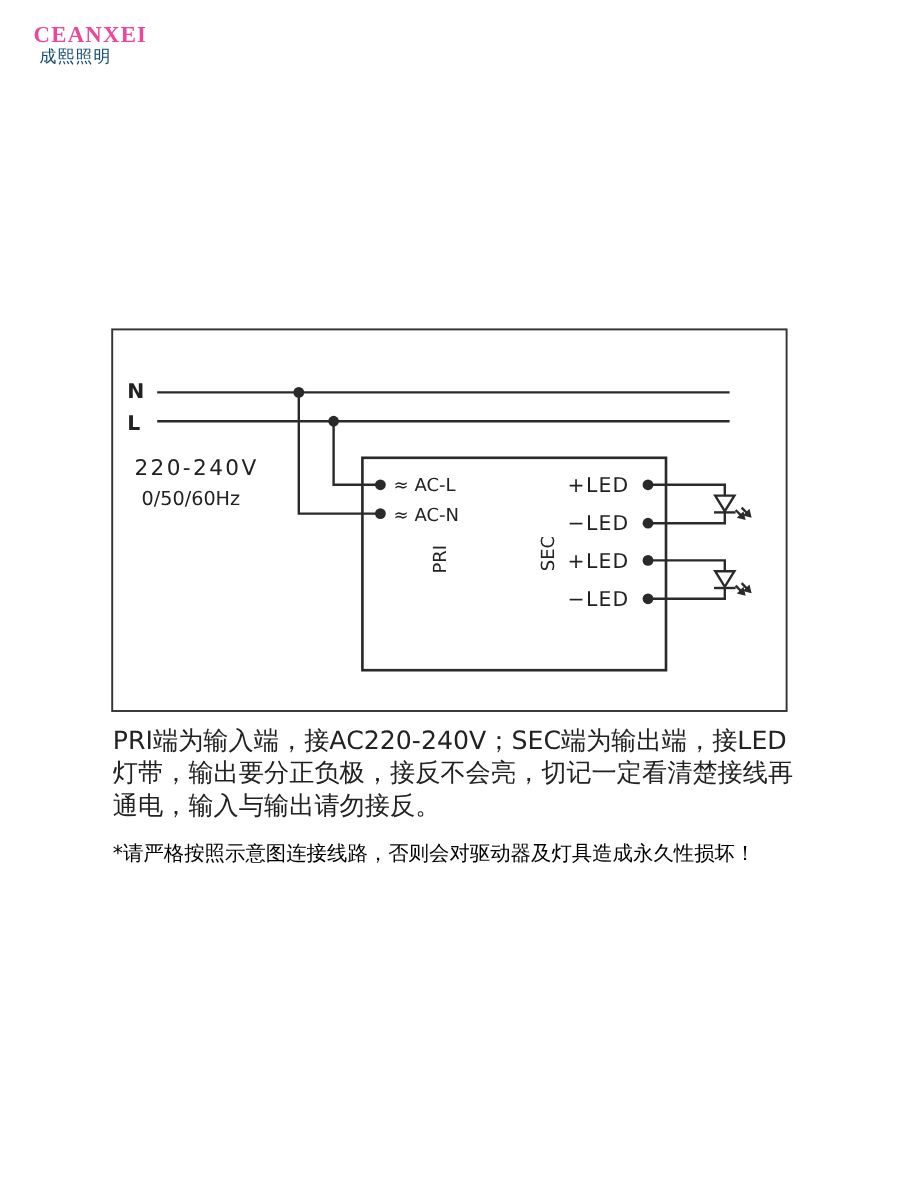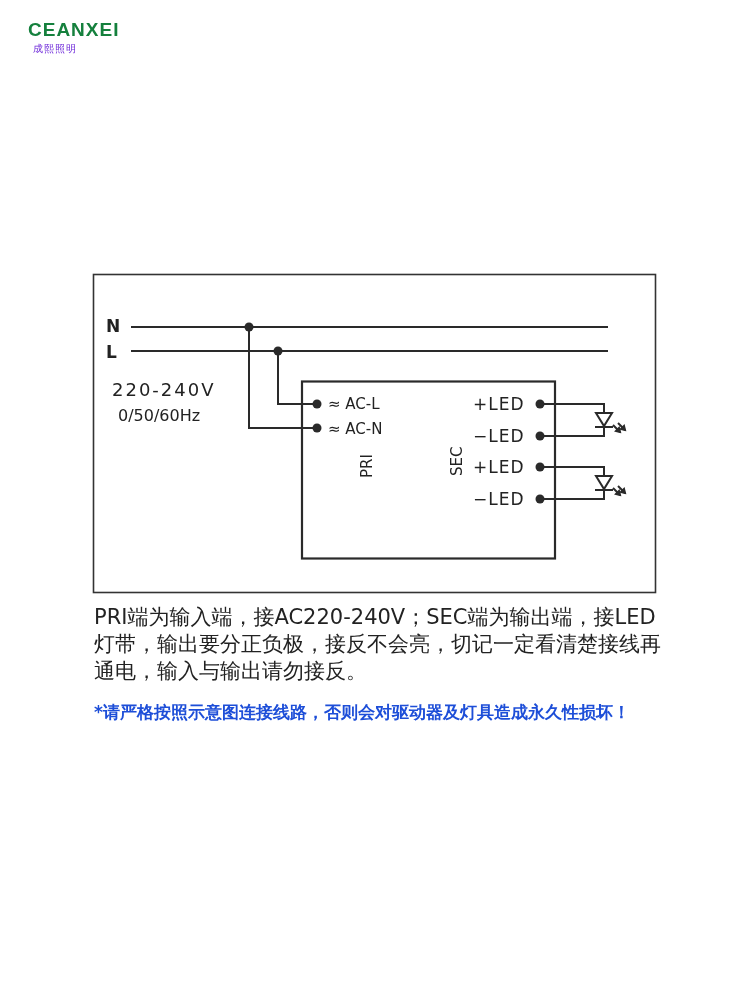--- a/index.html
+++ b/index.html
@@ -1,22 +1,22 @@
 <!DOCTYPE html>
 <html><head>
 <meta charset="utf-8">
 <style>
   html, body { margin:0; padding:0; background:#ffffff; }
   body { width:750px; height:1000px; position:relative; overflow:hidden; font-family:"DejaVu Sans","Liberation Sans",sans-serif; }
   .logo { position:absolute; left:28px; top:20px; width:110px; }
-  .logo-en { font-family:Liberation Sans, sans-serif; font-size:19px; font-weight:bold; letter-spacing:1px; color:#15803d; line-height:20px; }
-  .logo-cn { font-size:10px; color:#6d28d9; letter-spacing:1px; margin-left:5px; line-height:18px;font-family:Liberation Serif, serif; }
+  .logo-en { font-family:Liberation Serif, serif; font-size:19px; font-weight:bold; letter-spacing:1px; color:#ec4899; line-height:20px; }
+  .logo-cn { font-size:14px; color:#0c4a6e; letter-spacing:1px; margin-left:5px; line-height:18px;font-family:Liberation Serif, serif; }
   .diagram { position:absolute; left:0; top:0; width:750px; height:1000px; }
   .desc { position:absolute; left:94px; top:604px; width:570px; font-size:21px; line-height:27px; color:#222; }
-  .warn { position:absolute; left:94px; top:699px; width:600px; font-size:17px; font-weight:bold; color:#1d4ed8; line-height:27px; }
+  .warn { position:absolute; left:94px; top:699px; width:600px; font-size:17px; font-weight:normal; color:#000000; line-height:27px; }
 </style>
 </head>
 <body>
 
 <div class="logo">
   <div class="logo-en">CEANXEI</div>
   <div class="logo-cn">成熙照明</div>
 </div>
 
 <svg class="diagram" width="750" height="1000" viewBox="0 0 750 1000" xmlns="http://www.w3.org/2000/svg">

